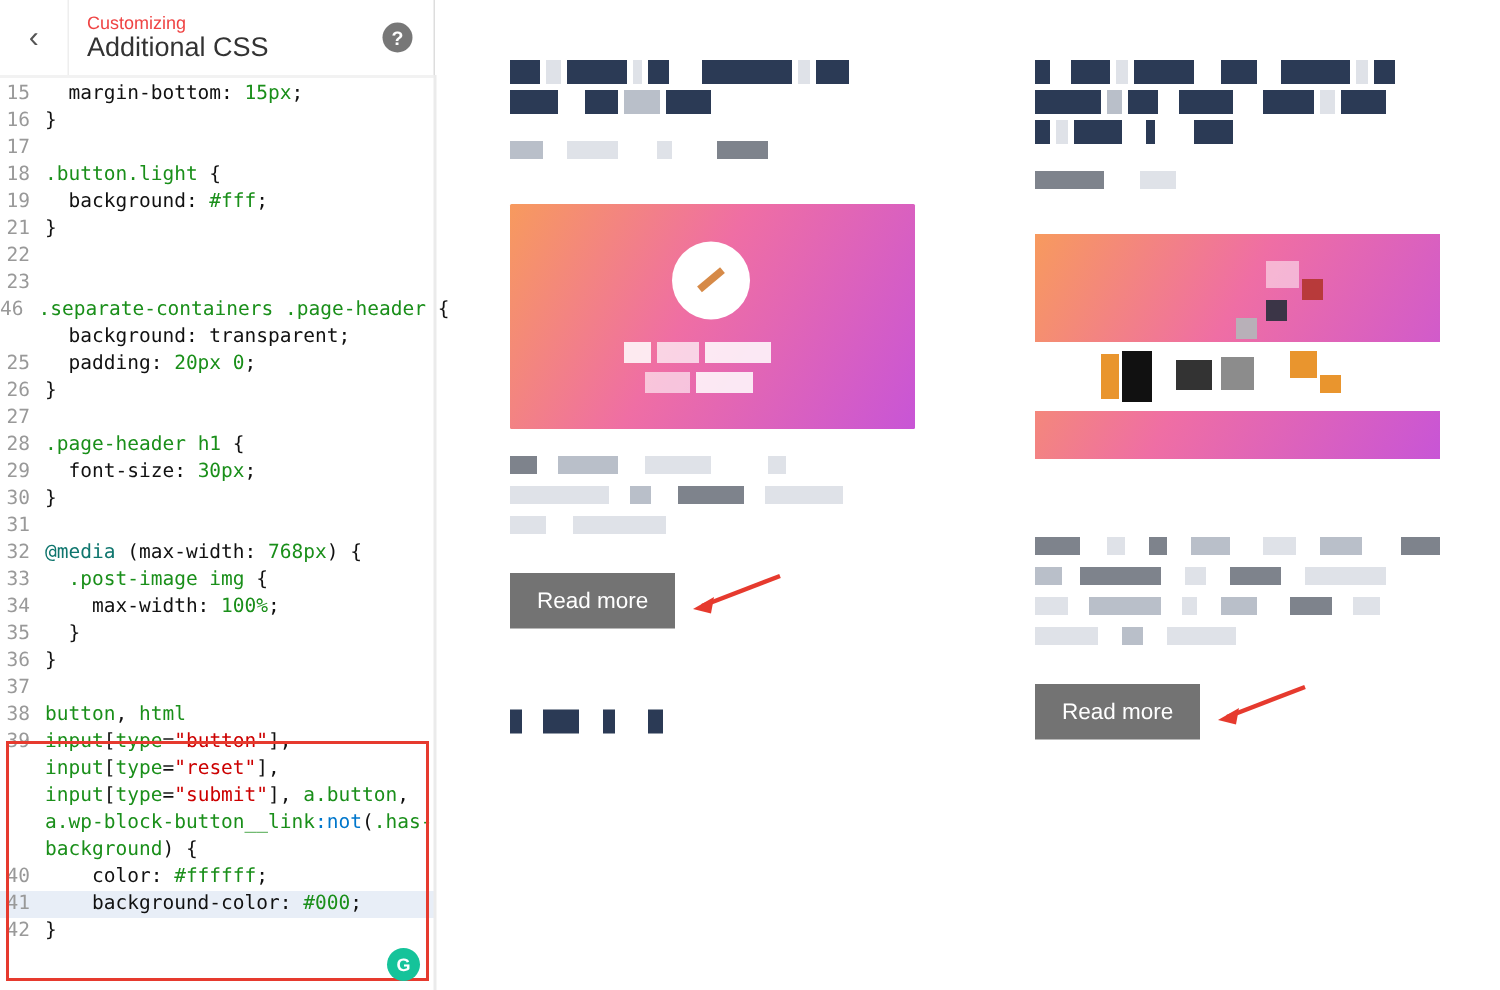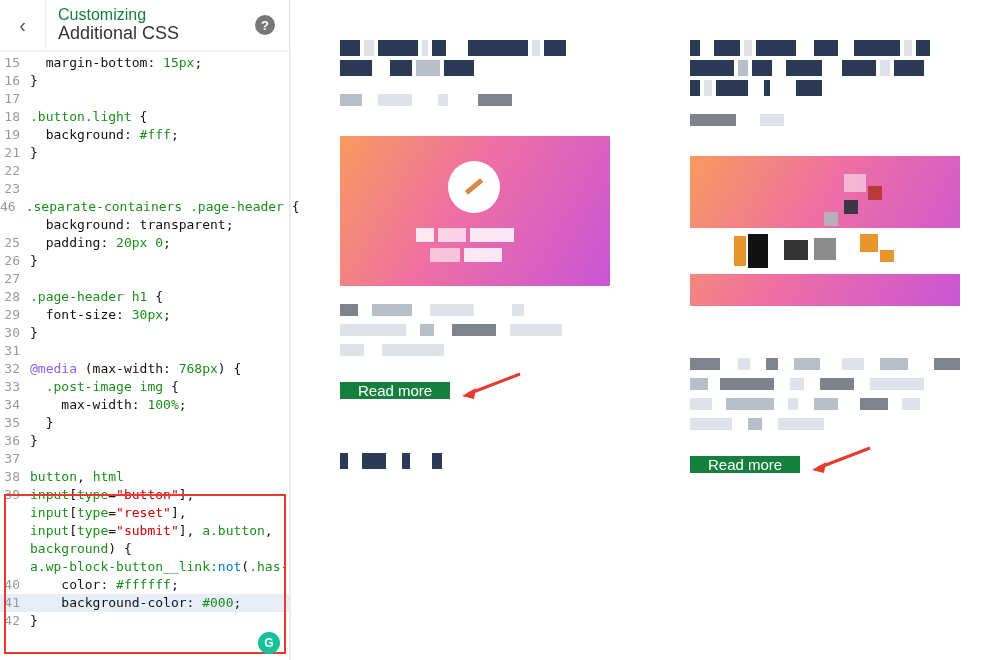--- a/index.html
+++ b/index.html
@@ -4,34 +4,34 @@
 <style>
   * { box-sizing: border-box; margin: 0; padding: 0; }
   html, body { width: 1000px; height: 660px; overflow: hidden; font-family: -apple-system, "Helvetica Neue", Arial, sans-serif; background: #fff; }
   .app { display: flex; width: 100%; height: 100%; }
 
   
   .sidebar { width: 290px; height: 100%; background: #fff; position: relative; }
   .sb-header { height: 50px; display: flex; align-items: center; padding: 0 14px 0 0; border-right: 1px solid #ddd; }
   .back-btn { width: 46px; height: 50px; display: flex; align-items: center; justify-content: center; font-size: 20px; cursor: pointer; border-right: 1px solid #eee; color: #555; }
   .sb-title-wrap { flex: 1; padding-left: 12px; }
-  .sb-sup { font-size: 16px; color: #15803d; line-height: 1.1; }
+  .sb-sup { font-size: 12px; color: #ef4444; line-height: 1.1; }
   .sb-title { font-size: 18px; font-weight: 400; color: #333; line-height: 1.1; }
   .help-btn { width: 20px; height: 20px; border-radius: 50%; background: #777; color: #fff; font-size: 13px; display: flex; align-items: center; justify-content: center; cursor: pointer; font-weight: bold;}
   .sb-rule { height: 2px; background: rgba(0,0,0,0.05); }
 
   
   .editor { font-family: "Menlo", "Consolas", monospace; font-size: 13px; line-height: 18px; padding-top: 2px; background: #fff; height: calc(100% - 52px); position: relative; }
   .code-line { display: flex; white-space: pre; }
   .ln { width: 30px; text-align: right; color: #999; padding-right: 10px; user-select: none; }
   .tok-prop { color: #111; }
   .tok-num  { color: #1a8f1a; } 
   .tok-sel  { color: #1a8f1a; }   
   .tok-tag  { color: #1a8f1a; } 
-  .tok-media{ color: #8b5cf6; }
+  .tok-media{ color: #0f766e; }
   .tok-str  { color: #c00; }
   .tok-pseudo{color:#0077cc;}
   .tok-brace{ color:#111;}
 
   .hl-box { position: absolute; border: 2px solid #e63a2e; pointer-events: none; }
   .grammarly { position: absolute; width: 22px; height: 22px; border-radius: 50%; background: #15c39a; color:#fff; font-size:12px; font-weight:bold; display:flex; align-items:center; justify-content:center; }
   .line-hl { background: #e8eef7; }
 
   .sidebar-border { position:absolute; top:50px; left:289px; width:2px; height:610px; background:#ebebeb; }
 
@@ -48,21 +48,21 @@
   .g4 { background:#dfe2e8; }
 
   .hero { width: 270px; height: 150px; margin: 26px 0 18px 0; border-radius:1px; background: linear-gradient(120deg, #f79a5e 0%, #ef6ea4 45%, #c855d6 100%); position:relative; overflow:hidden;}
   .disc{position:absolute; width:52px;height:52px;border-radius:50%;background:#fff; left:108px; top:25px;}
   .disc::after{content:"";position:absolute;width:20px;height:5px;background:#d68a48;left:16px;top:23px;transform:rotate(-40deg);}
 
   .heroB { width: 270px; height: 150px; margin: 26px 0 18px 0; background: linear-gradient(120deg, #f79a5e 0%, #ef6ea4 45%, #c855d6 100%); position:relative; overflow:hidden;}
   .whitebar{position:absolute;left:0;right:0;top:72px;height:46px;background:#fff;}
   .pxabs{position:absolute;}
 
-  .readmore{ display:inline-block; background:#15803d; color:#fff; padding: 0 18px; font-size:15px; margin-top:18px; cursor:pointer;}
+  .readmore{ display:inline-block; background:#737373; color:#fff; padding: 10px 18px; font-size:15px; margin-top:18px; cursor:pointer;}
   .arrow{ position:relative; display:inline-block; width:70px; height:20px;}
   .arrow svg{position:absolute; left:0; top:0;}
 </style>
 </head>
 <body>
 
 <div class="app">
 
   <div class="sidebar">
     <div class="sb-header">
@@ -96,22 +96,22 @@
         <div class="code-line"><span class="ln">32</span><span><span class="tok-media">@media</span><span class="tok-prop"> (max-width: </span><span class="tok-num">768px</span><span class="tok-brace">) {</span></span></div>
         <div class="code-line"><span class="ln">33</span><span><span class="tok-prop">  </span><span class="tok-sel">.post-image</span><span class="tok-prop"> </span><span class="tok-tag">img</span><span class="tok-brace"> {</span></span></div>
         <div class="code-line"><span class="ln">34</span><span><span class="tok-prop">    max-width: </span><span class="tok-num">100%</span><span class="tok-prop">;</span></span></div>
         <div class="code-line"><span class="ln">35</span><span><span class="tok-brace">  }</span></span></div>
         <div class="code-line"><span class="ln">36</span><span><span class="tok-brace">}</span></span></div>
         <div class="code-line"><span class="ln">37</span><span><span class="tok-prop"></span></span></div>
         <div class="code-line"><span class="ln">38</span><span><span class="tok-tag">button</span><span class="tok-prop">, </span><span class="tok-tag">html</span></span></div>
         <div class="code-line"><span class="ln">39</span><span><span class="tok-tag">input</span><span class="tok-prop">[</span><span class="tok-tag">type</span><span class="tok-prop">=</span><span class="tok-str">"button"</span><span class="tok-prop">], </span></span></div>
         <div class="code-line"><span class="ln"></span><span><span class="tok-tag">input</span><span class="tok-prop">[</span><span class="tok-tag">type</span><span class="tok-prop">=</span><span class="tok-str">"reset"</span><span class="tok-prop">], </span></span></div>
         <div class="code-line"><span class="ln"></span><span><span class="tok-tag">input</span><span class="tok-prop">[</span><span class="tok-tag">type</span><span class="tok-prop">=</span><span class="tok-str">"submit"</span><span class="tok-prop">], </span><span class="tok-tag">a</span><span class="tok-sel">.button</span><span class="tok-prop">, </span></span></div>
+        <div class="code-line"><span class="ln"></span><span><span class="tok-tag">a</span><span class="tok-sel">.wp-block-button__link</span><span class="tok-pseudo">:not</span><span class="tok-prop">(</span><span class="tok-sel">.has-</span></span></div>
         <div class="code-line"><span class="ln"></span><span><span class="tok-sel">background</span><span class="tok-brace">) {</span></span></div>
-        <div class="code-line"><span class="ln"></span><span><span class="tok-tag">a</span><span class="tok-sel">.wp-block-button__link</span><span class="tok-pseudo">:not</span><span class="tok-prop">(</span><span class="tok-sel">.has-</span></span></div>
         <div class="code-line"><span class="ln">40</span><span><span class="tok-prop">    color: </span><span class="tok-num">#ffffff</span><span class="tok-prop">;</span></span></div>
         <div class="code-line line-hl"><span class="ln">41</span><span><span class="tok-prop">    background-color: </span><span class="tok-num">#000</span><span class="tok-prop">;</span></span></div>
         <div class="code-line"><span class="ln">42</span><span><span class="tok-brace">}</span></span></div>
       </div>
 
     <div class="hl-box" id="hlbox" style="left: 4px; top: 494px; width: 282px; height: 160px;"></div>
     <div class="grammarly" style="left:258px; top:632px;">G</div>
     <div class="sidebar-border"></div>
   </div>
 

